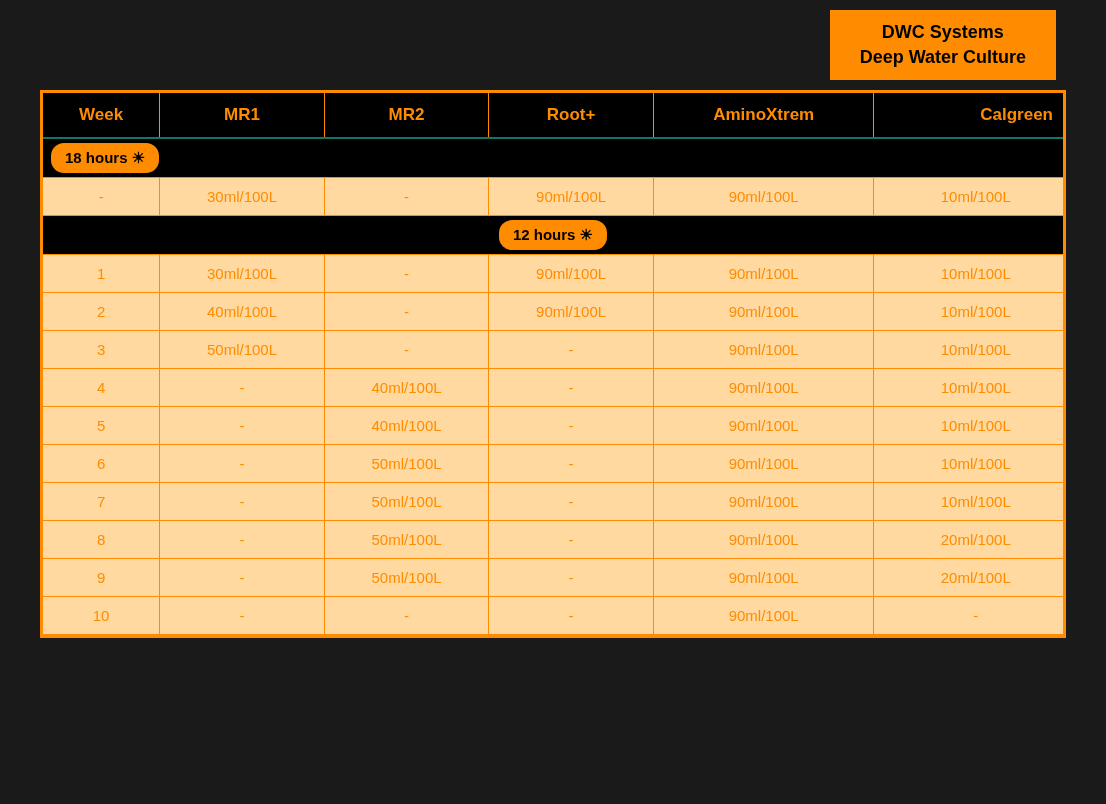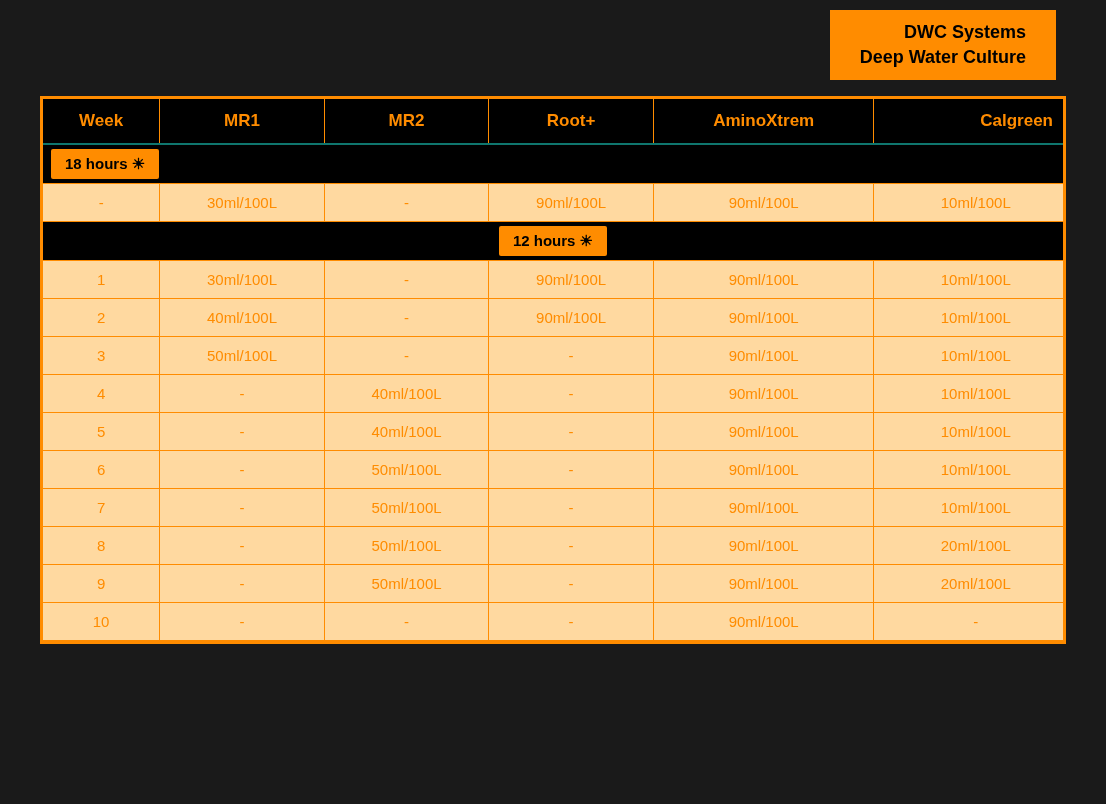--- a/index.html
+++ b/index.html
@@ -13,25 +13,25 @@
       justify-content: flex-start;
       padding: 10px 40px;
       font-family: Arial, sans-serif;
     }
 
     .header-box {
       background-color: #ff8c00;
       color: #000;
       font-weight: bold;
       font-size: 18px;
-      text-align: right;
+      text-align: center;
       padding: 10px 30px;
       align-self: flex-end;
       margin-right: 10px;
-      margin-bottom: 16px;
+      margin-bottom: 10px;
       line-height: 1.4;
     }
 
     .table-wrapper {
       width: 100%;
       border: 3px solid #ff8c00;
       background-color: #000;
     }
 
     table {
@@ -66,21 +66,21 @@
       background-color: #000;
       padding: 0;
     }
     .section-label {
       display: inline-block;
       background-color: #ff8c00;
       color: #000;
       font-weight: bold;
       font-size: 15px;
       padding: 6px 14px;
-      border-radius: 2px;
+      border-radius: 13px;
     }
 
     
     .data-row {
       background-color: #ffd9a0;
     }
     .data-row td {
       color: #ff8c00;
     }
 

